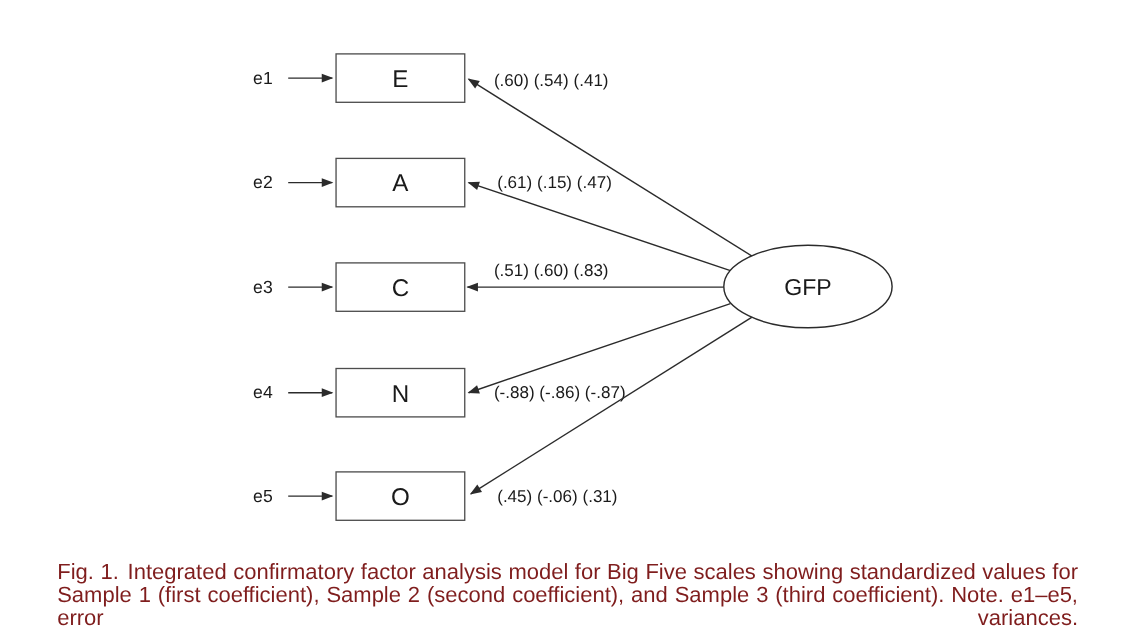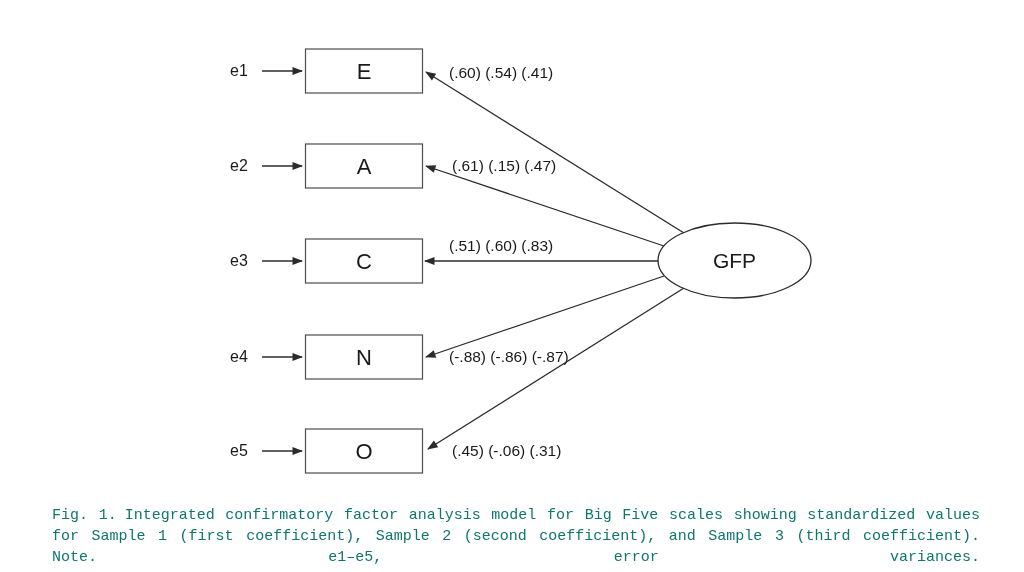--- a/index.html
+++ b/index.html
@@ -37,24 +37,24 @@
   }
   .latent {
     font-size: 21px;
     font-family: "Liberation Sans", sans-serif;
   }
   .caption {
     position: absolute;
     left: 52px;
     top: 490px;
     width: 928px;
-    font-family: Liberation Mono, monospace;
-    font-size: 15px;
+    font-family: Liberation Sans, sans-serif;
+    font-size: 20px;
     line-height: 21px;
-    color: #0f766e;
+    color: #7f1d1d;
     text-align: justify;
     text-align-last: justify;
   }
   .caption .fig-label {
     padding-right: 8px;
   }
 </style>
 </head>
 <body>
 

